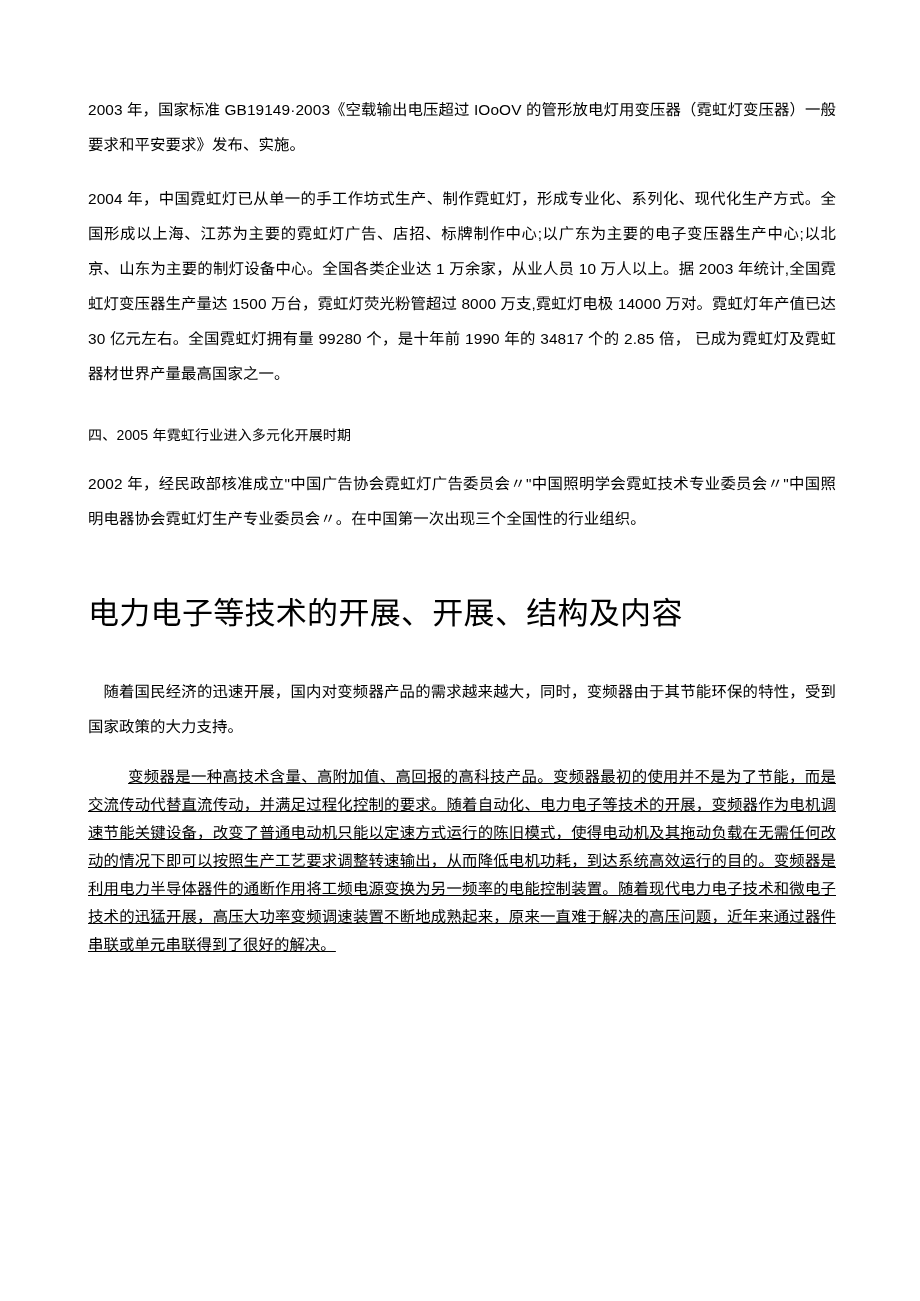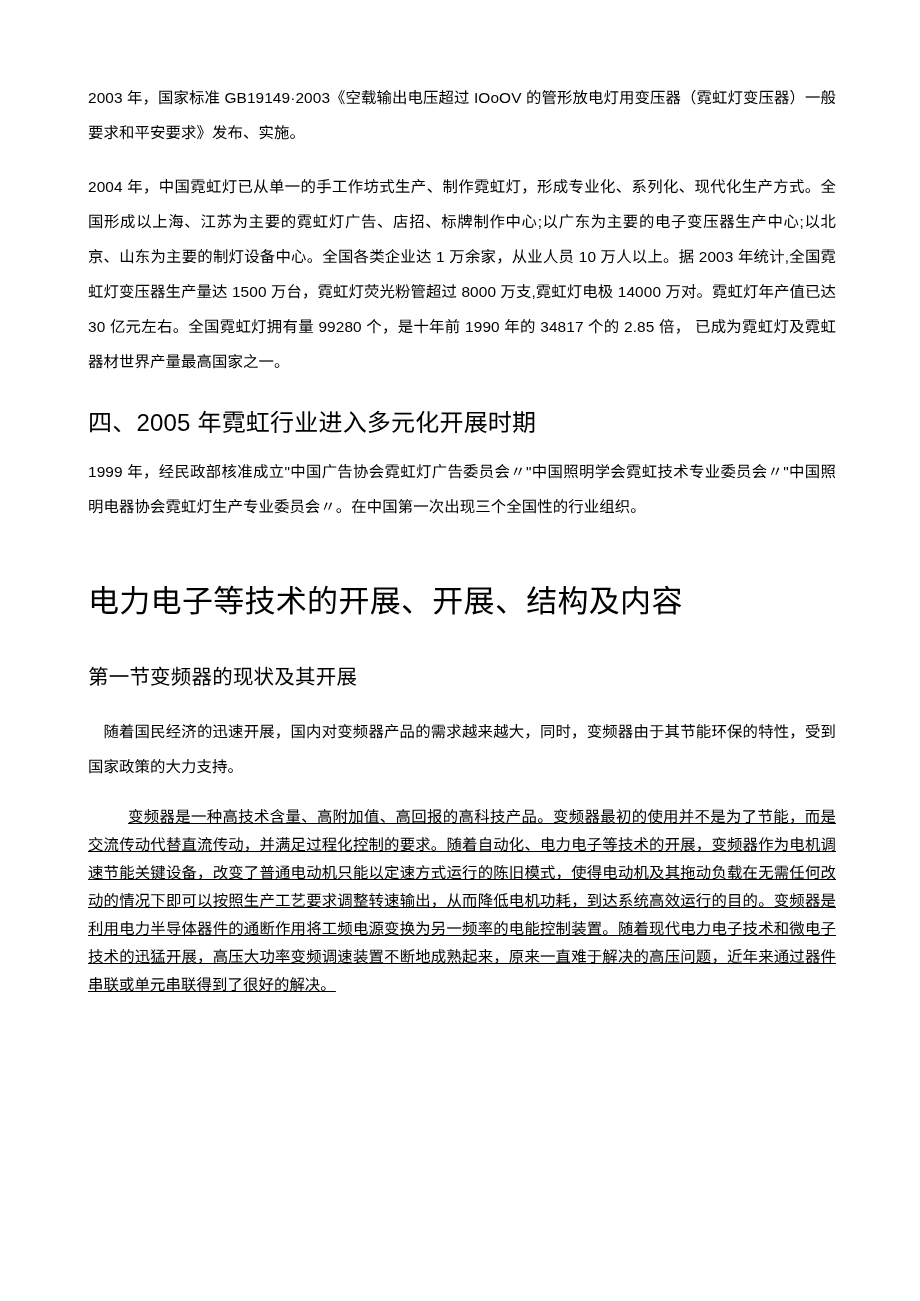--- a/index.html
+++ b/index.html
@@ -18,39 +18,39 @@
     width: 920px;
     height: 1301px;
     margin: 0 auto;
     background: #ffffff;
     overflow: hidden;
     box-sizing: border-box;
   }
   .content {
     position: absolute;
     left: 88px;
-    top: 80px;
+    top: 92px;
     width: 748px;
   }
 
   
   p.body {
     margin: 0 0 19px 0;
     font-size: 15.4px;
     line-height: 35px;
     text-align: justify;
     text-justify: inter-ideograph;
     letter-spacing: 0.1px;
     word-break: break-all;
   }
 
   
   h2.section {
     margin: 29px 0 16px 0;
-    font-size: 24px;
+    font-size: 14px;
     font-weight: 400;
     line-height: 30px;
     letter-spacing: 0.2px;
   }
 
   
   h1.chapter {
     margin: 58px 0 40px 0;
     font-size: 31px;
     font-weight: 400;
@@ -82,25 +82,24 @@
 <div class="page">
   <div class="content">
 
     <p class="body">2003 年，国家标准 GB19149·2003《空载输出电压超过 IOoOV 的管形放电灯用变压器（霓虹灯变压器）一般要求和平安要求》发布、实施。</p>
 
     <p class="body">2004 年，中国霓虹灯已从单一的手工作坊式生产、制作霓虹灯，形成专业化、系列化、现代化生产方式。全国形成以上海、江苏为主要的霓虹灯广告、店招、标牌制作中心;以广东为主要的电子变压器生产中心;以北京、山东为主要的制灯设备中心。全国各类企业达 1 万余家，从业人员 10 万人以上。据 2003 年统计,全国霓虹灯变压器生产量达 1500 万台，霓虹灯荧光粉管超过 8000 万支,霓虹灯电极 14000 万对。霓虹灯年产值已达 30 亿元左右。全国霓虹灯拥有量 99280 个，是十年前 1990 年的 34817 个的 2.85 倍， 已成为霓虹灯及霓虹器材世界产量最高国家之一。</p>
 
     <h2 class="section">四、2005 年霓虹行业进入多元化开展时期</h2>
 
 
-    <p class="body">1999 年，经民政部核准成立"中国广告协会霓虹灯广告委员会〃"中国照明学会霓虹技术专业委员会〃"中国照明电器协会霓虹灯生产专业委员会〃。在中国第一次出现三个全国性的行业组织。</p>
+    <p class="body">2002 年，经民政部核准成立"中国广告协会霓虹灯广告委员会〃"中国照明学会霓虹技术专业委员会〃"中国照明电器协会霓虹灯生产专业委员会〃。在中国第一次出现三个全国性的行业组织。</p>
 
 
     <h1 class="chapter">电力电子等技术的开展、开展、结构及内容</h1>
 
-    <h3 class="subsection">第一节变频器的现状及其开展</h3>
 
     <p class="body indent-1">随着国民经济的迅速开展，国内对变频器产品的需求越来越大，同时，变频器由于其节能环保的特性，受到国家政策的大力支持。</p>
 
     <p class="body dense indent-2">变频器是一种高技术含量、高附加值、高回报的高科技产品。变频器最初的使用并不是为了节能，而是交流传动代替直流传动，并满足过程化控制的要求。随着自动化、电力电子等技术的开展，变频器作为电机调速节能关键设备，改变了普通电动机只能以定速方式运行的陈旧模式，使得电动机及其拖动负载在无需任何改动的情况下即可以按照生产工艺要求调整转速输出，从而降低电机功耗，到达系统高效运行的目的。变频器是利用电力半导体器件的通断作用将工频电源变换为另一频率的电能控制装置。随着现代电力电子技术和微电子技术的迅猛开展，高压大功率变频调速装置不断地成熟起来，原来一直难于解决的高压问题，近年来通过器件串联或单元串联得到了很好的解决。</p>
 
   </div>
 </div>
 
 </body></html>

